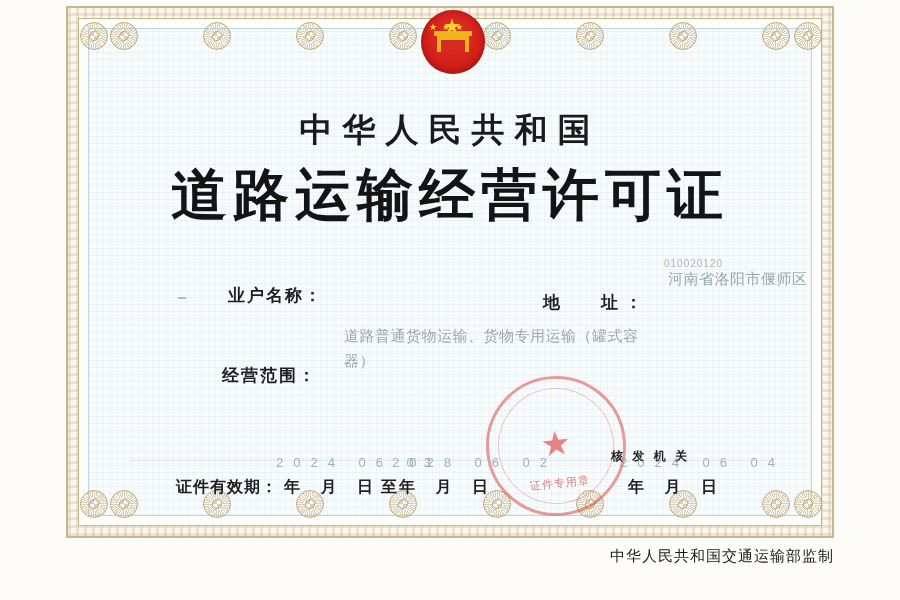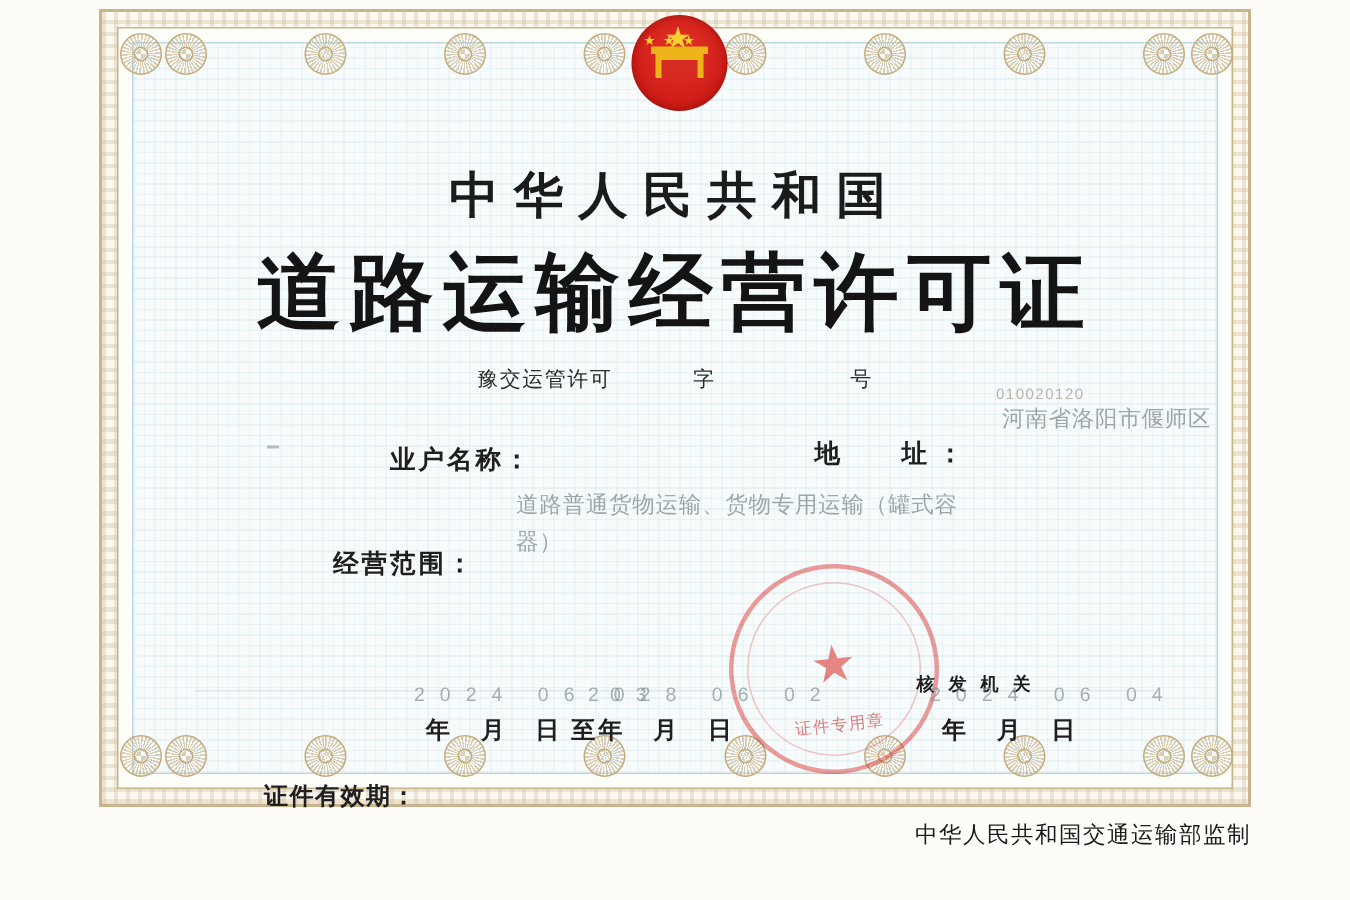--- a/index.html
+++ b/index.html
@@ -198,21 +198,21 @@
   }
 
   
   .label {
     position: absolute;
     font-size: 17px;
     font-weight: bold;
     color: #1f1f1f;
     letter-spacing: 2px;
   }
-  .label-name { left: 228px; top: 295px; margin-left: 32px; }
+  .label-name { left: 228px; top: 284px; }
   .label-addr { left: 543px; top: 291px; letter-spacing: 12px; }
   .label-addr-colon { left: 625px; top: 291px; letter-spacing: 0; }
   .label-scope { left: 222px; top: 348px; margin-top: 16px; }
 
   .value {
     position: absolute;
     font-size: 15px;
     color: #7f8b8d;
     letter-spacing: 0.5px;
     opacity: 0.75;
@@ -225,21 +225,20 @@
 
   
   .validity-label {
     position: absolute;
     left: 176px;
     top: 477px;
     font-size: 16px;
     font-weight: bold;
     color: #1f1f1f;
     letter-spacing: 1px;
-    margin-top: 44px;
   }
   .issuer-label {
     position: absolute;
     left: 611px;
     top: 448px;
     font-size: 12px;
     font-weight: bold;
     color: #1f1f1f;
     letter-spacing: 3px;
   }
@@ -374,27 +373,20 @@
     <div class="bigstar">★</div>
     <div class="smallstars">★★★</div>
     <div class="gate"></div>
   </div>
 
   <div class="title-sm">中华人民共和国</div>
   <div class="title-lg">道路运输经营许可证</div>
 
   <div class="doc-code">010020120</div>
 
-  <div class="serial-row">
-    <span>豫交运管许可</span>
-    <span class="sp1"></span>
-    <span>字</span>
-    <span class="sp2"></span>
-    <span>号</span>
-  </div>
 
   <div class="tickmark"></div>
 
   <div class="label label-name">业户名称：</div>
 
   <div class="label label-addr">地　址</div>
   <div class="label label-addr-colon">：</div>
   <div class="value value-addr1">河南省洛阳市偃师区</div>
 
   <div class="label label-scope">经营范围：</div>

